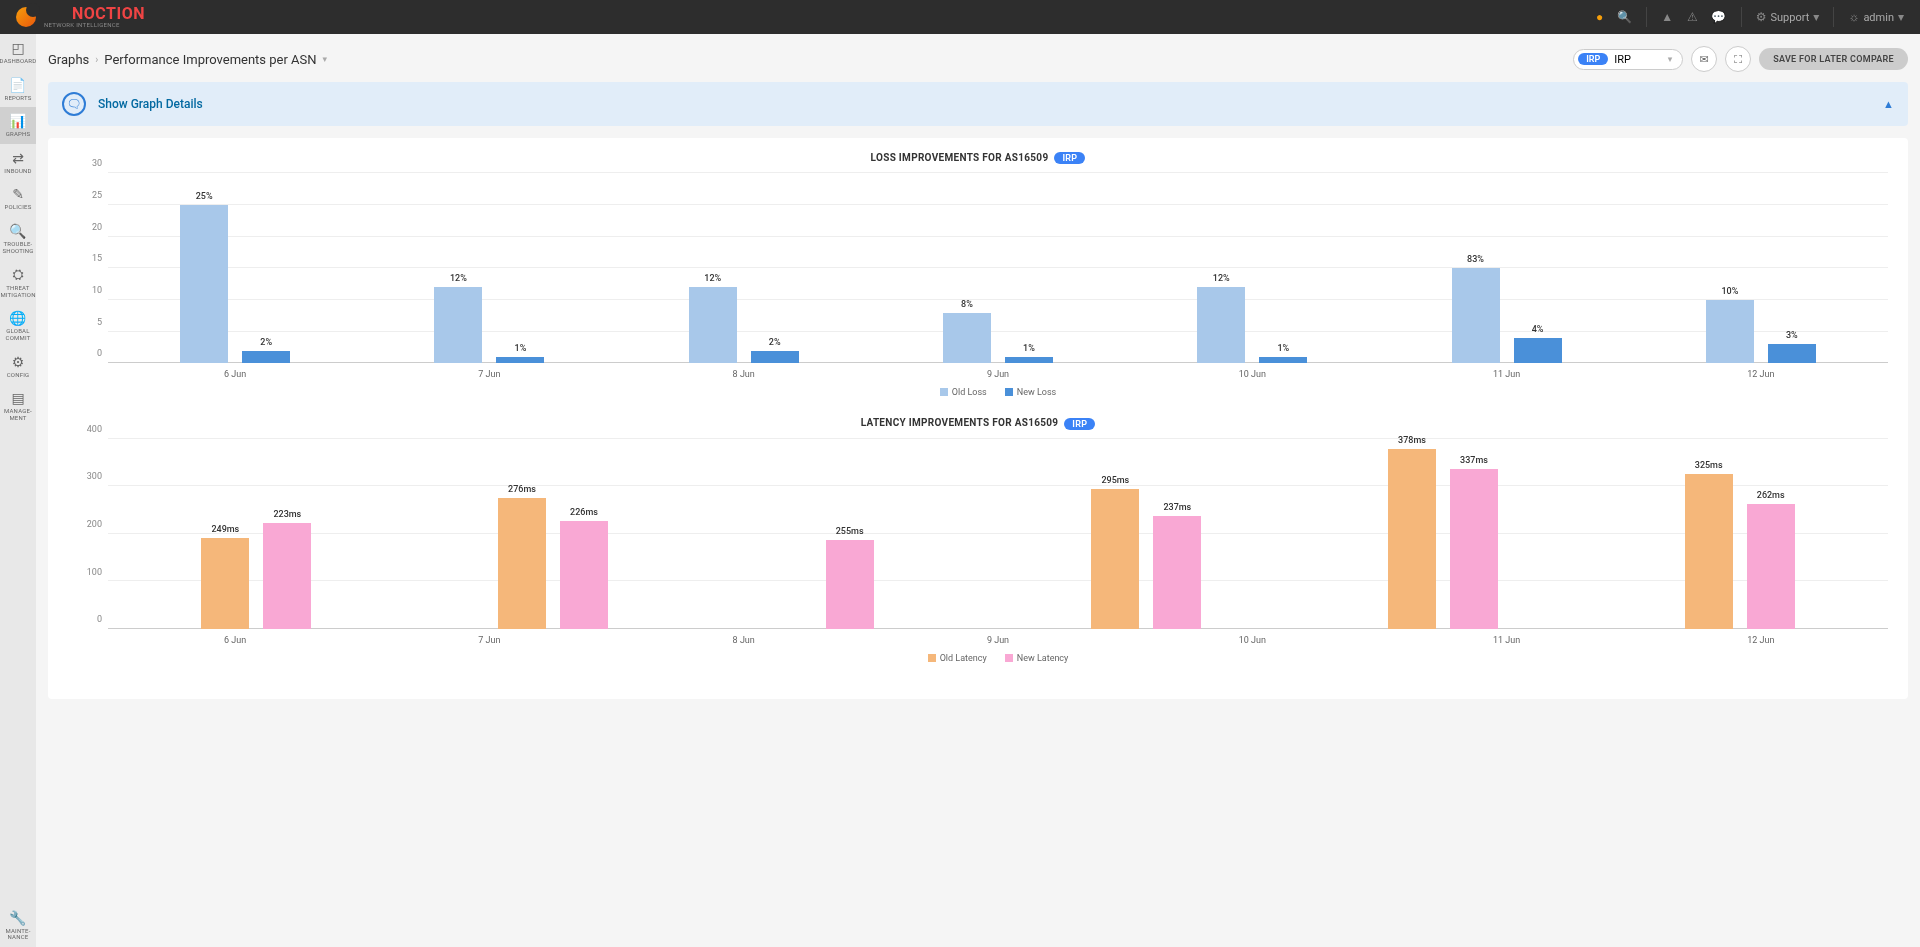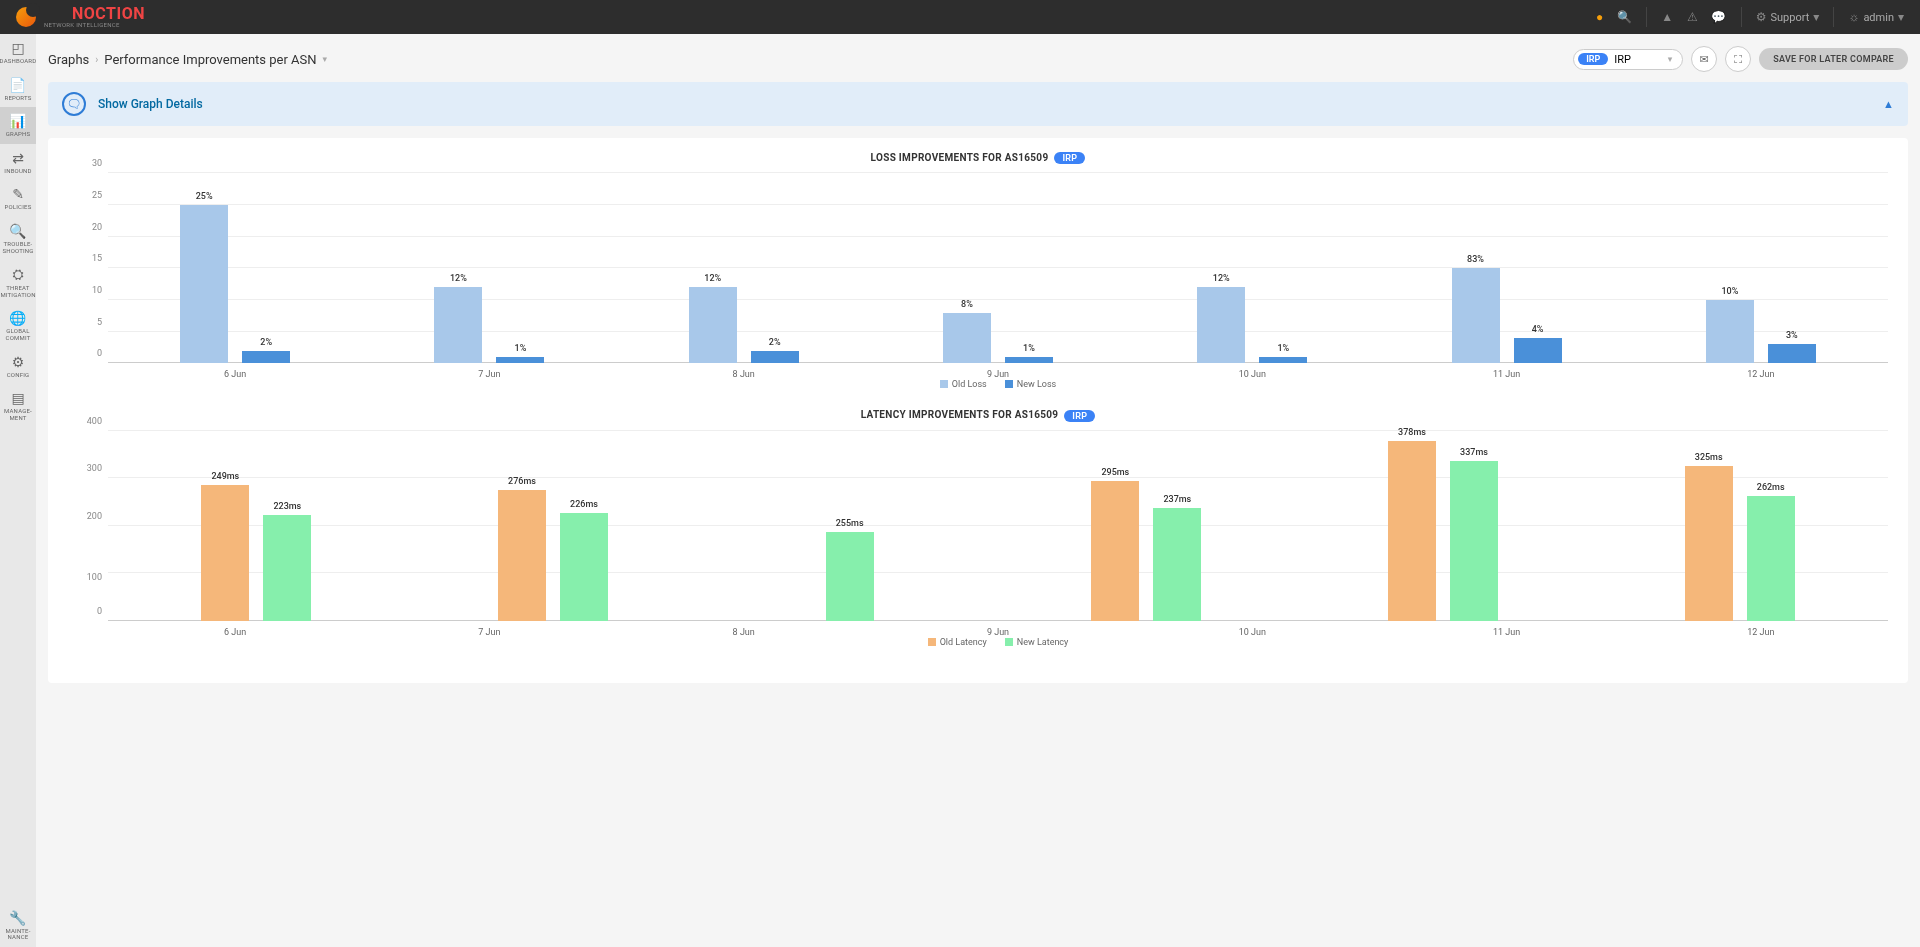--- a/index.html
+++ b/index.html
@@ -58,29 +58,29 @@
 .plot-area { margin-left: 40px; position: relative; }
 .grid-zone { position: relative; }
 .gridline { position: absolute; left: 0; right: 0; border-top: 1px solid #eee; }
 .gridline.baseline { border-top: 1px solid #ccc; }
 .bars-row { display: flex; height: 100%; position: absolute; left: 0; right: 0; top: 0; bottom: 0; }
 .bar-group { flex: 1; display: flex; align-items: flex-end; justify-content: center; gap: 14px; }
 .bar { width: 48px; position: relative; }
 .bar-label { position: absolute; top: -14px; left: 50%; transform: translateX(-50%); font-size: 9px; color: #333; font-weight: 500; white-space: nowrap; }
 .xaxis { display: flex; margin-top: 6px; }
 .xlabel { flex: 1; text-align: center; font-size: 9px; color: #666; }
-.legend { display: flex; justify-content: center; gap: 18px; font-size: 9px; color: #666; }
+.legend { display: flex; justify-content: center; gap: 18px; margin-top: 8px; font-size: 9px; color: #666; }
 .legend-item { display: flex; align-items: center; gap: 4px; }
 .legend-swatch { width: 8px; height: 8px; }
 
 
 .c-oldloss { background: #a8c8ea; }
 .c-newloss { background: #4a90d9; }
 .c-oldlat { background: #f5b77a; }
-.c-newlat { background: #86efac; }
+.c-newlat { background: #f9a8d4; }
 </style>
 </head>
 <body>
 
 <div class="header">
   <div class="header-left">
     <div class="logo-circle"></div>
     <div>
       <div class="logo-text">NOCTION</div>
       <div class="logo-sub">NETWORK INTELLIGENCE</div>
@@ -294,35 +294,35 @@
                 </div>
               </div>
             </div>
           </div>
         </div>
         <div style="margin-bottom: 20px;">
           <div class="chart-title">LATENCY IMPROVEMENTS FOR AS16509<span class="pill">IRP</span></div>
           <div class="chart">
             <div class="yaxis" style="height: 190px;">
               <div class="ytick" style="bottom: 0px;">0</div>
-              <div class="ytick" style="bottom: 34px;">100</div>
+              <div class="ytick" style="bottom: 47px;">100</div>
               <div class="ytick" style="bottom: 95px;">200</div>
               <div class="ytick" style="bottom: 142.5px;">300</div>
               <div class="ytick" style="bottom: 190px;">400</div>
             </div>
             <div class="plot-area">
               <div class="grid-zone" style="height: 190px;">
                 <div class="gridline baseline" style="bottom: 0px;"></div>
                 <div class="gridline" style="bottom: 47.5px;"></div>
                 <div class="gridline" style="bottom: 95px;"></div>
                 <div class="gridline" style="bottom: 142.5px;"></div>
                 <div class="gridline" style="bottom: 190px;"></div>
                 <div class="bars-row">
                   <div class="bar-group">
-                    <div class="bar c-oldlat" style="height: 136px;">
+                    <div class="bar c-oldlat" style="height: 91px;">
                       <div class="bar-label">249ms</div>
                     </div>
                     <div class="bar c-newlat" style="height: 105.925px;">
                       <div class="bar-label">223ms</div>
                     </div>
                   </div>
                   <div class="bar-group">
                     <div class="bar c-oldlat" style="height: 131.1px;">
                       <div class="bar-label">276ms</div>
                     </div>

